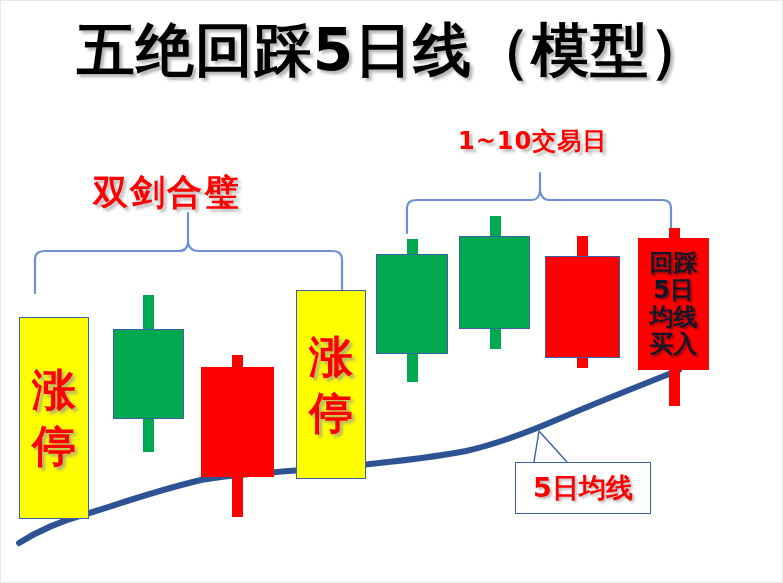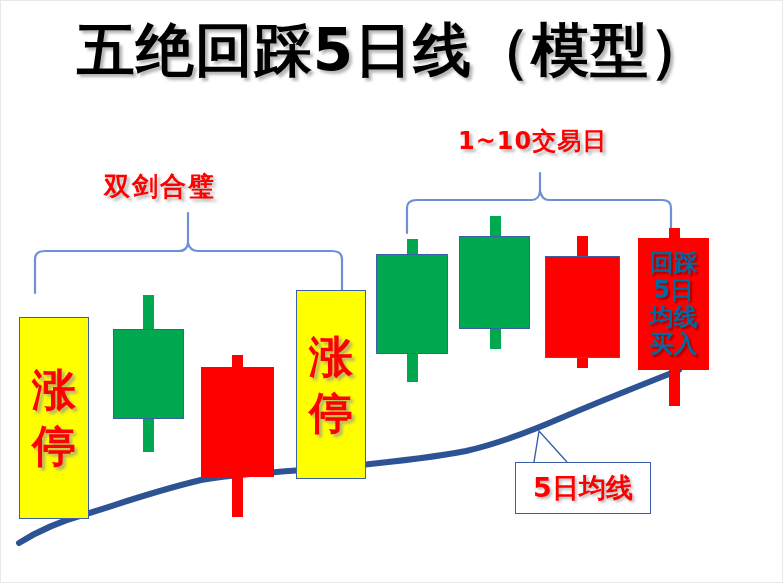--- a/index.html
+++ b/index.html
@@ -36,23 +36,23 @@
 
   
   .red-heading {
     position: absolute;
     font-weight: bold;
     color: #FF0000;
     white-space: nowrap;
     text-shadow: 3px 3px 3px rgba(150,150,150,0.65);
   }
   #label-double-sword {
-    left: 103px;
+    left: 92px;
     top: 168px;
-    font-size: 26px;
+    font-size: 35px;
     letter-spacing: 2px;
   }
   #label-trading-days {
     left: 457px;
     top: 124px;
     font-size: 24px;
     letter-spacing: 1px;
   }
 
   
@@ -120,21 +120,21 @@
     z-index: 8;
     display: flex;
     flex-direction: column;
     align-items: center;
     justify-content: center;
     pointer-events: none;
   }
   #buy-signal-label .ln {
     font-size: 24px;
     font-weight: bold;
-    color: #0369a1;
+    color: #0f172a;
     line-height: 27px;
     white-space: nowrap;
     text-shadow: 2px 2px 2px rgba(90,0,0,0.55);
   }
 
   
   #ma-callout {
     position: absolute;
     z-index: 7;
     left: 514px;

